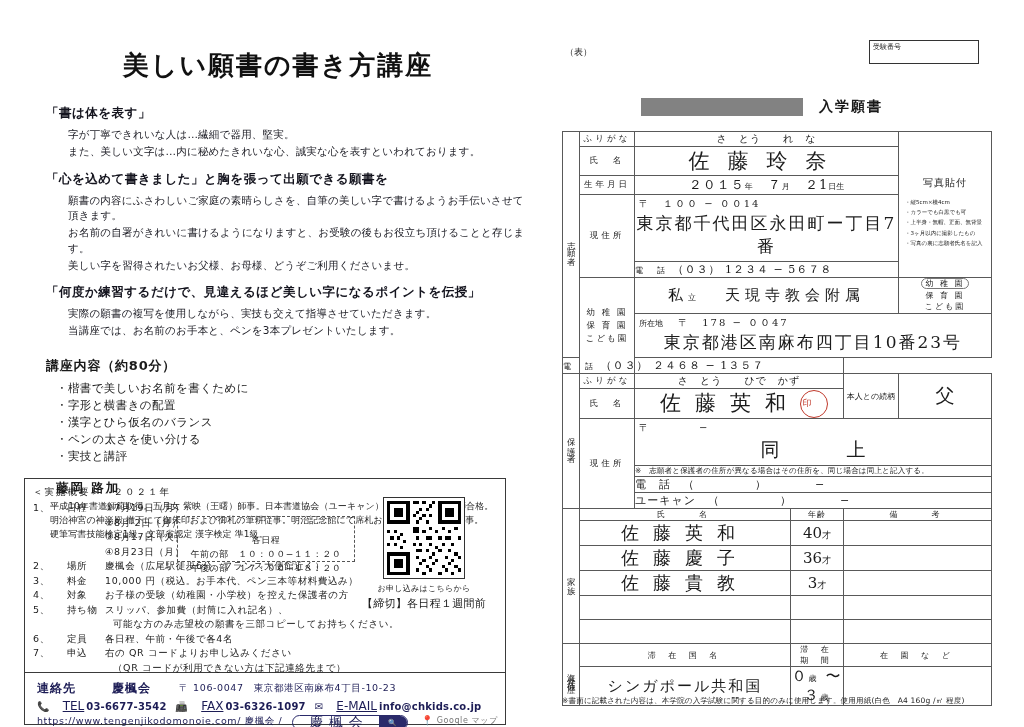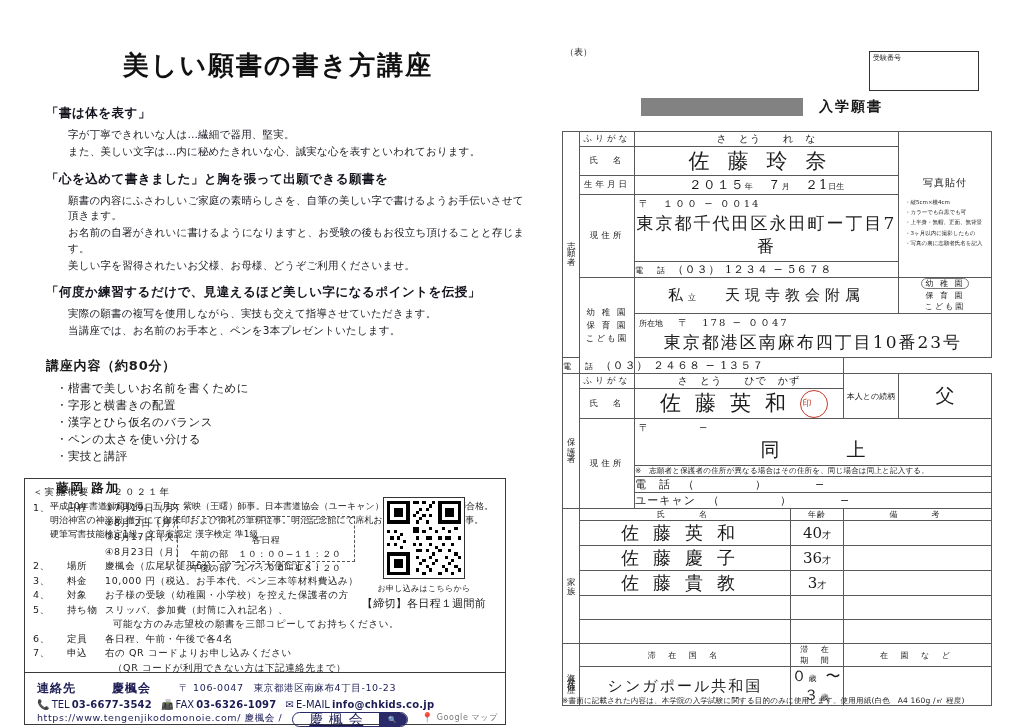--- a/index.html
+++ b/index.html
@@ -63,36 +63,36 @@
     position:absolute;left:-4px;top:655px;width:482px;height:52px;
     border:1px solid #3a3a3a;border-top:none;box-sizing:border-box;
     color:#1c1c55;
   }
   .ct-r1{display:flex;align-items:center;font-size:10.5px;margin:7px 0 0 12px;}
   .ct-bold{font-weight:bold;font-size:12px;letter-spacing:1px;}
   .ct-org{font-weight:bold;font-size:12px;letter-spacing:1px;margin-left:36px;}
   .ct-addr{font-size:9.5px;margin-left:28px;letter-spacing:.6px;}
   .ct-r2{display:flex;align-items:center;font-size:10px;margin:2px 0 0 12px;letter-spacing:.2px;}
   .ct-r3{display:flex;align-items:flex-start;font-size:9.5px;margin:2px 0 16px 12px;letter-spacing:.6px;}
-  .mini{font-size:10px;vertical-align:middle;margin:0 2px 0 2px;letter-spacing:0;}
+  .mini{font-size:12px;vertical-align:middle;margin:0 2px 0 13px;letter-spacing:0;text-decoration:underline;}
   .searchpill{
     display:inline-flex;align-items:center;border:1px solid #2a2a6a;border-radius:9px;
     height:13px;margin-left:10px;overflow:hidden;
   }
   .searchpill .txt{font-size:14px;padding:12px 16px;text-decoration:underline;}
   .searchpill .btn{background:#2a2a6a;color:#fff;font-size:7px;padding:0 9px;height:13px;
     display:flex;align-items:center;}
   .gmap{display:flex;align-items:center;margin-left:14px;color:#777;font-size:8px;}
   .pin{color:#3c7d3c;font-size:10px;margin-right:2px;}
 
   
   .form{position:absolute;left:553px;top:36px;width:448px;height:660px;font-size:8px;}
   .omote{position:absolute;left:12px;top:10px;font-size:9px;}
   .juken{
-    position:absolute;right:22px;top:15px;width:110px;height:40px;
+    position:absolute;right:22px;top:4px;width:110px;height:24px;
     border:1px solid #333;box-sizing:border-box;
   }
   .juken span{font-size:7px;margin:1px 0 0 3px;display:block;}
   .titlerow{position:absolute;left:88px;top:62px;display:flex;align-items:center;}
   .redact{width:162px;height:18px;background:#828282;}
   .titletxt{font-size:14px;font-weight:bold;margin-left:16px;letter-spacing:2px;}
 
   table.f{border-collapse:collapse;position:absolute;left:9px;top:95px;width:430px;}
   table.f td{border:1px solid #595959;padding:0;vertical-align:middle;}
   .vlabel{

